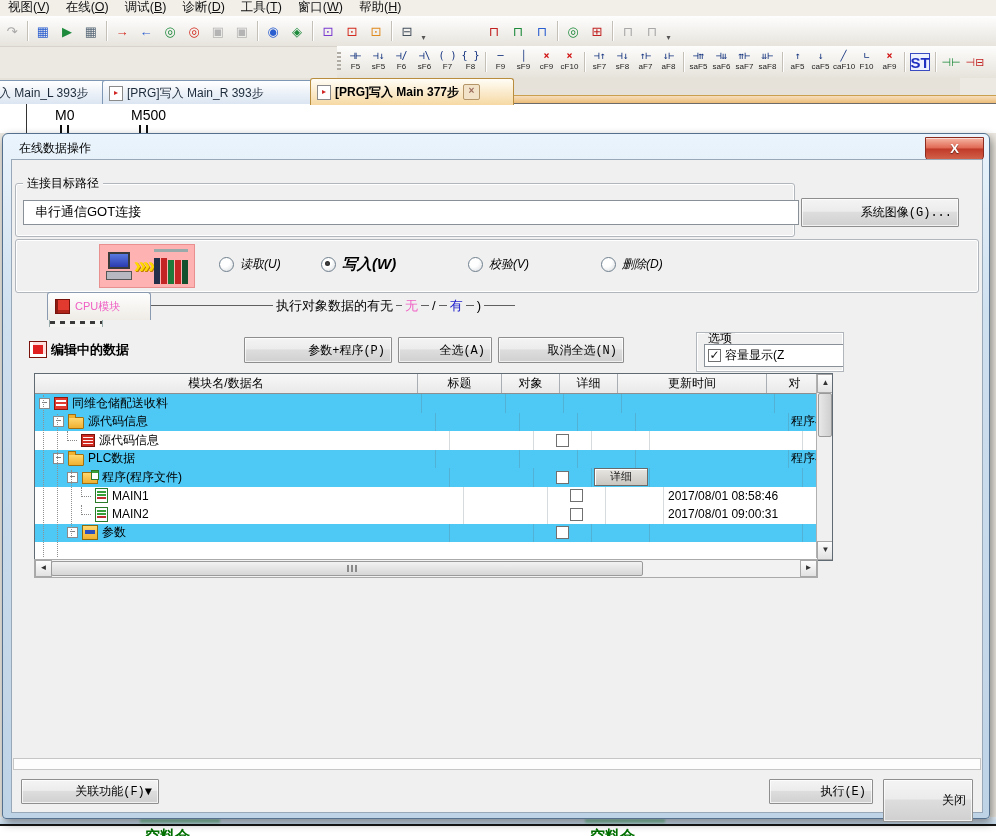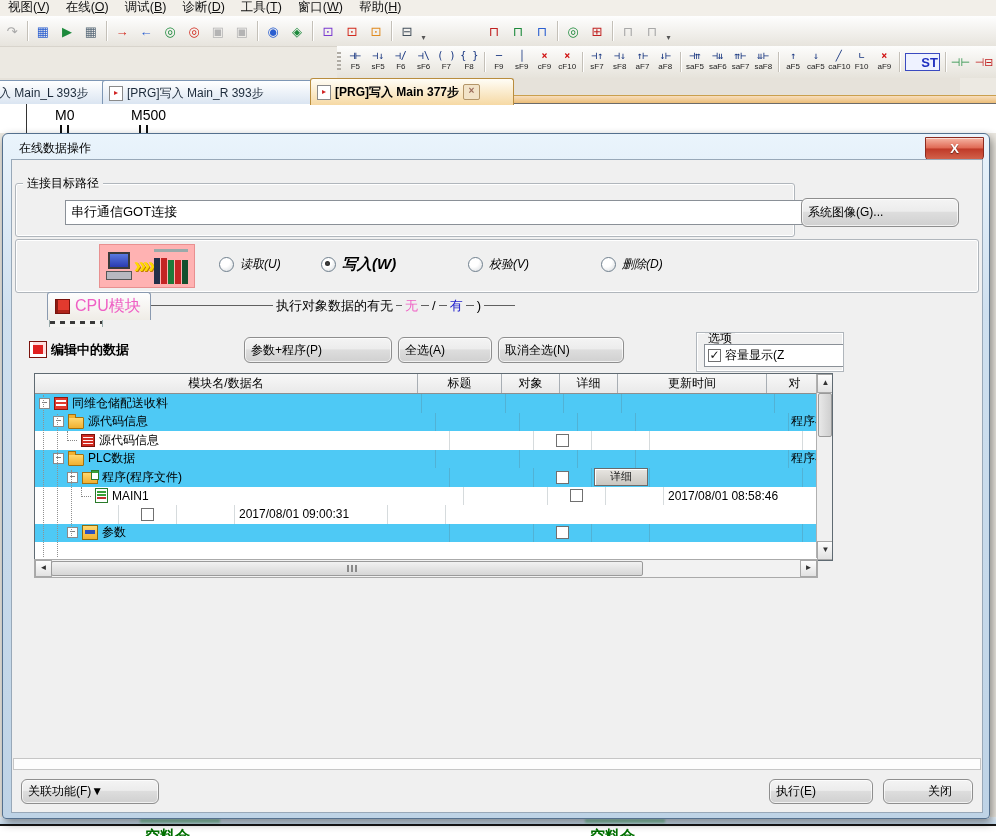--- a/index.html
+++ b/index.html
@@ -22,21 +22,21 @@
   
   #toolbar2{position:absolute;left:337px;top:46px;width:659px;height:32px;display:flex;align-items:center;
             background:linear-gradient(#fdfdfc,#e6e3db);}
   #toolbar2 .grip{width:4px;height:20px;margin-right:3px;
             background:repeating-linear-gradient(to bottom,#b0aca4 0 2px,transparent 2px 4px);}
   .lbtn{width:21px;height:26px;text-align:center;border:1px solid transparent;}
   .lbtn .sym{display:block;height:13px;line-height:13px;font-size:10px;color:#13327e;font-family:"DejaVu Sans Mono",monospace;}
   .lbtn .sym.red{color:#d01010;font-weight:bold;}
   .lbtn .lbl{display:block;height:10px;line-height:10px;font-size:8px;color:#222;}
   .stbadge{width:18px;height:16px;border:1px solid #3a4ac0;color:#2030c0;background:#eef2ff;font-weight:bold;
-           font-size:13px;display:flex;align-items:center;justify-content:center;margin:7px 2px;padding-left:15px;}
+           font-size:15px;display:flex;align-items:center;justify-content:center;margin:7px 2px;}
   
   #tabstrip{position:absolute;left:0;top:78px;width:960px;height:26px;background:#e6e2da;}
   #tabstrip .bottomline{position:absolute;left:0;top:25px;width:996px;height:1px;background:#6b6b6b;}
   #tabstrip .orangeband{position:absolute;left:498px;top:17px;width:498px;height:9px;
            background:linear-gradient(#f7debe,#e9b463);border-top:1px solid #caa04e;}
   .tab{position:absolute;top:2px;height:24px;display:flex;align-items:center;gap:4px;padding:0 6px;
        background:linear-gradient(#ffffff,#d9e4f1);border:1px solid #7e97b5;border-bottom:none;
        border-radius:3px 3px 0 0;font-size:12px;color:#1c2a3a;white-space:nowrap;overflow:hidden;}
   .tab.active{top:0;height:26px;background:linear-gradient(#fffdf6,#f6d9a4);border-color:#b98d3e;
        font-weight:bold;color:#000;z-index:2;}
@@ -64,24 +64,24 @@
   .dlg-close{position:absolute;left:922px;top:3px;width:57px;height:22px;border:1px solid #8c2b20;
           border-radius:0 0 5px 5px;background:linear-gradient(#f6b5a4 0%,#e06a55 45%,#c03a28 50%,#d3654e 100%);
           color:#fff;font-weight:bold;font-size:13px;text-align:center;line-height:21px;
           box-shadow:inset 0 1px 0 rgba(255,255,255,.55);text-shadow:0 1px 1px rgba(0,0,0,.5);}
   .dlg-client{position:absolute;left:8px;top:25px;width:970px;height:652px;background:#f0f0f0;
           border:1px solid #98a8b8;}
   
   .grpbox{position:absolute;border:1px solid #b0b6bc;border-radius:3px;box-shadow:inset 0 0 0 1px #fff;}
   .grplabel{position:absolute;font-size:12px;color:#000;background:#f0f0f0;padding:0 4px;line-height:13px;}
   .txtinput{position:absolute;background:#fff;border:1px solid #8a9097;font-size:13px;color:#000;
-          padding:0 5px;line-height:22px;white-space:nowrap;overflow:hidden;margin-left:42px;}
-  .btn{position:absolute;border:1px solid #8e8e8e;border-radius:6px;font-size:12px;color:#000;text-align:left;
+          padding:0 11px;line-height:22px;white-space:nowrap;overflow:hidden;}
+  .btn{position:absolute;border:1px solid #8e8e8e;border-radius:1px;font-size:12px;color:#000;text-align:right;
           background:linear-gradient(#f4f4f4 0%,#ececec 45%,#ddd 50%,#d0d0d0 100%);
-          box-shadow:inset 0 0 0 1px rgba(255,255,255,.7);}
+          box-shadow:inset 0 0 0 1px rgba(255,255,255,.7);font-family:Liberation Mono, monospace;}
   
   .op-icon{position:absolute;left:96px;top:110px;width:94px;height:42px;background:#ffb2b2;
           border:1px solid #e89090;display:flex;align-items:center;justify-content:center;gap:2px;}
   .pc{width:26px;height:30px;position:relative;flex:none;}
   .pc::before{content:"";position:absolute;left:2px;top:1px;width:18px;height:13px;background:
           linear-gradient(#5a7ae0,#2a3ab0);border:2px solid #3a3a3a;}
   .pc::after{content:"";position:absolute;left:0;top:20px;width:24px;height:7px;background:#b8b8c0;border:1px solid #555;}
   .chevr{color:#ffd800;font-weight:bold;font-size:22px;letter-spacing:-3px;line-height:30px;
           text-shadow:1px 1px 0 #c08000;flex:none;}
   .rack{display:flex;align-items:flex-end;gap:1px;height:32px;flex:none;border-top:3px solid #9aa;}
@@ -98,21 +98,21 @@
   .radio.sel .rc::after{content:"";position:absolute;left:3px;top:3px;width:5px;height:5px;border-radius:50%;
       background:radial-gradient(#4a4a4a,#111);}
   .radio .rlabel{font-size:12px;color:#000;}
   .radio.big .rlabel{font-size:15px;font-weight:bold;}
   
   .cputab{position:absolute;left:44px;top:158px;width:88px;height:27px;border:1px solid #8a9ab0;border-bottom:none;
       border-radius:3px 3px 0 0;background:linear-gradient(#fefefe,#efece6);display:flex;align-items:center;gap:5px;
       padding:0 7px;z-index:2;}
   .ic-cpu{width:13px;height:13px;background:#e23a2e;border:1px solid #7a120c;flex:none;
       box-shadow:inset 2px 0 0 #8c1b12, inset 0 -3px 0 #b02418;}
-  .cputab span{font-size:16px;color:#ef5fc4;}
+  .cputab span{font-size:11px;color:#ef5fc4;}
   .tabartifact{position:absolute;left:46px;top:185px;width:52px;height:8px;background:#f4f4f2;
       border-left:1px solid #9aa;border-right:1px solid #9aa;overflow:hidden;}
   .tabartifact i{display:block;margin-top:2px;height:3px;
       background:repeating-linear-gradient(90deg,#3a3a3a 0 5px,transparent 5px 10px);}
   .execline{position:absolute;left:128px;top:162px;width:384px;height:18px;}
   .execline::before{content:"";position:absolute;left:0;right:0;top:9px;height:1px;background:#606060;}
   .execline span{position:relative;background:#f0f0f0;padding:0 3px;font-size:13px;line-height:18px;}
   .execline .t1{margin-left:142px;color:#000;}
   .execline .pink{color:#ef5fc4;margin-left:6px;}
   .execline .slash{color:#000;margin-left:8px;}
@@ -528,20 +528,25 @@
             <div class="tc" style="width: 57px; justify-content: center;">
               <span class="cbx"></span>
             </div>
             <div class="tc" style="width: 57px;"></div>
             <div class="tc" style="width: 148px; padding-left: 4px;">
               <span>2017/08/01 08:58:46</span>
             </div>
             <div class="tc" style="width: 55px; padding-left: 2px;"></div>
           </div>
           <div class="trow">
+            <div class="tc c0" style="width: 382px; padding-left: 46px;">
+              <span class="elbow"></span>
+              <span class="tico ic-program"></span>
+              <span>MAIN2</span>
+            </div>
             <div class="tc" style="width: 83px;"></div>
             <div class="tc" style="width: 57px; justify-content: center;">
               <span class="cbx"></span>
             </div>
             <div class="tc" style="width: 57px;"></div>
             <div class="tc" style="width: 148px; padding-left: 4px;">
               <span>2017/08/01 09:00:31</span>
             </div>
             <div class="tc" style="width: 55px; padding-left: 2px;"></div>
           </div>
@@ -573,15 +578,15 @@
       <div class="hbtn" style="left:0;">◄</div>
       <div class="hthumb">
           <div class="hgrip"></div>
         </div>
       <div class="hbtn" style="left:765px;">►</div>
     </div>
 
     <div class="footstrip"></div>
     <button class="btn" style="left:18px;top:645px;width:138px;height:25px;">关联功能(F)▼</button>
     <button class="btn" style="left:766px;top:645px;width:104px;height:25px;">执行(E)</button>
-    <button class="btn" style="left:880px;top:645px;width:90px;height:25px;padding-left:44px;">关闭</button>
+    <button class="btn" style="left:880px;top:645px;width:90px;height:43px;padding-left:44px;">关闭</button>
   </div>
 </div>
 
 </body></html>

